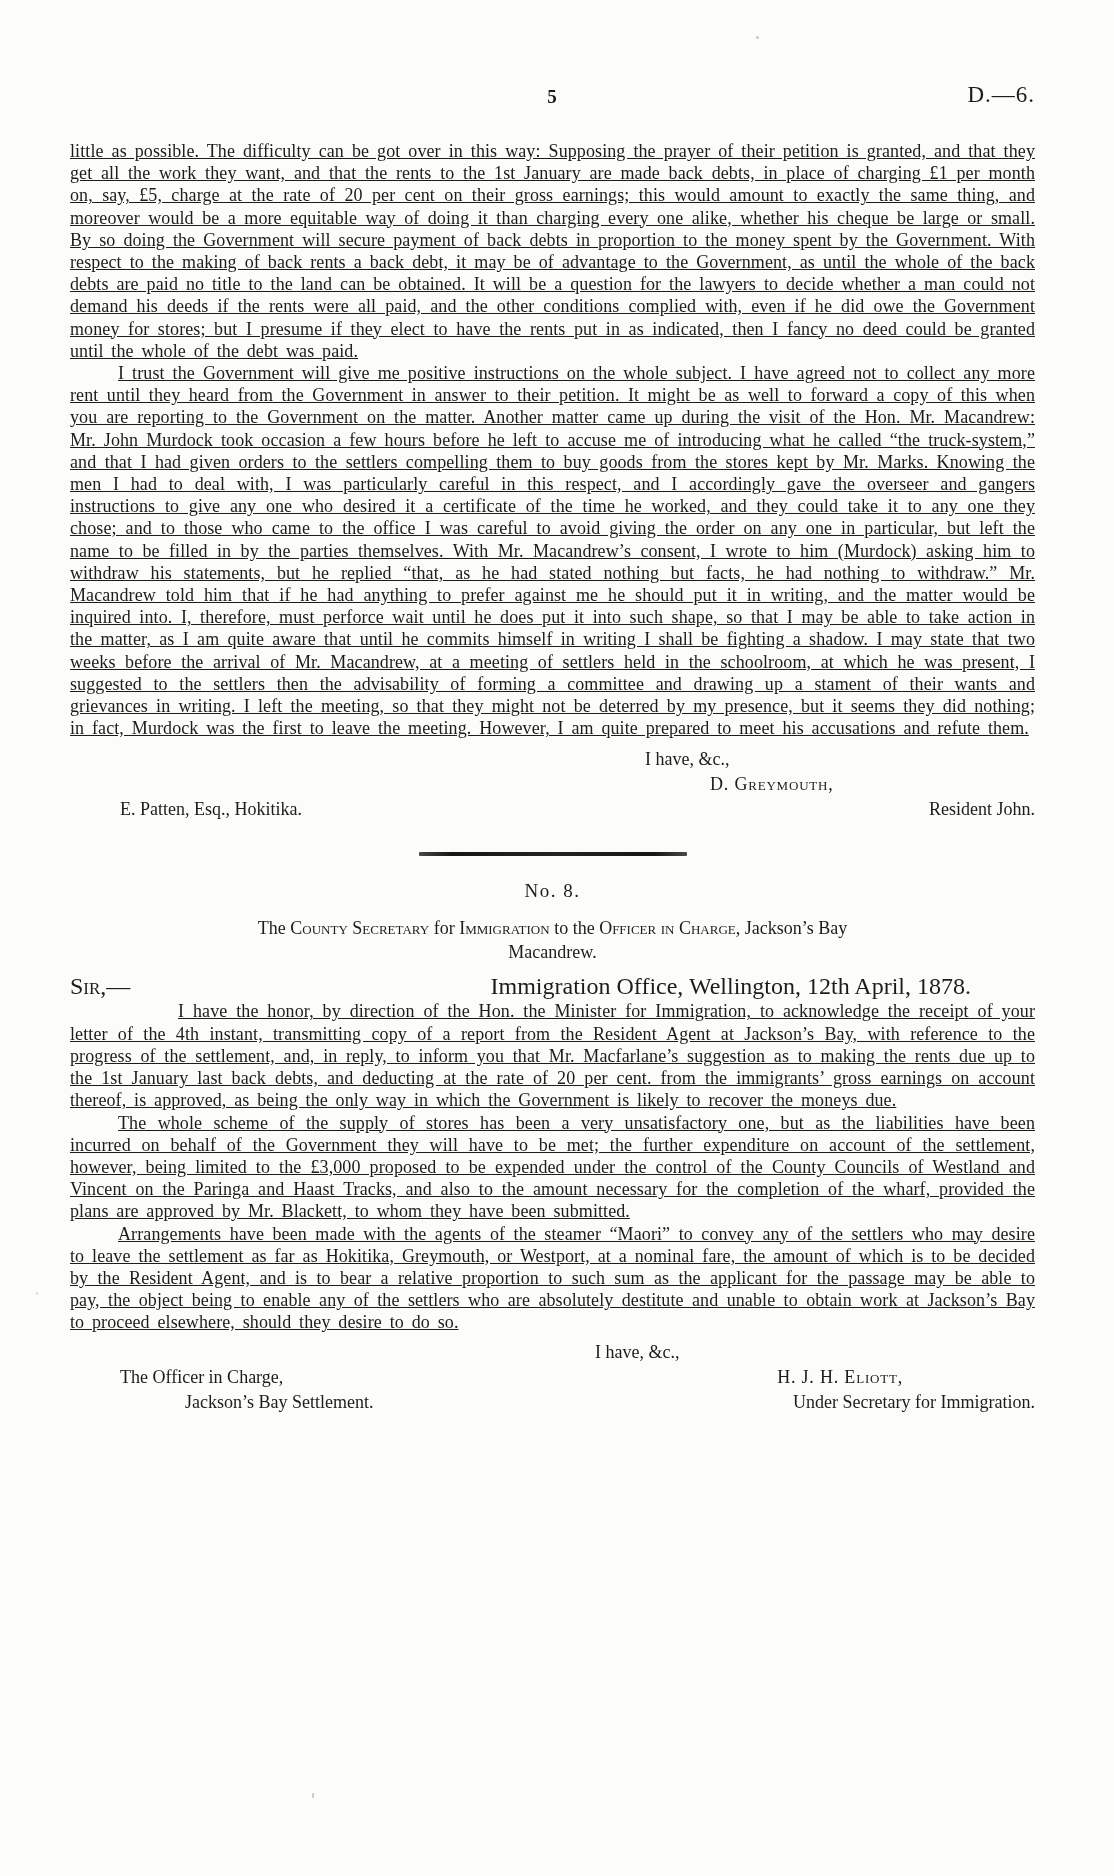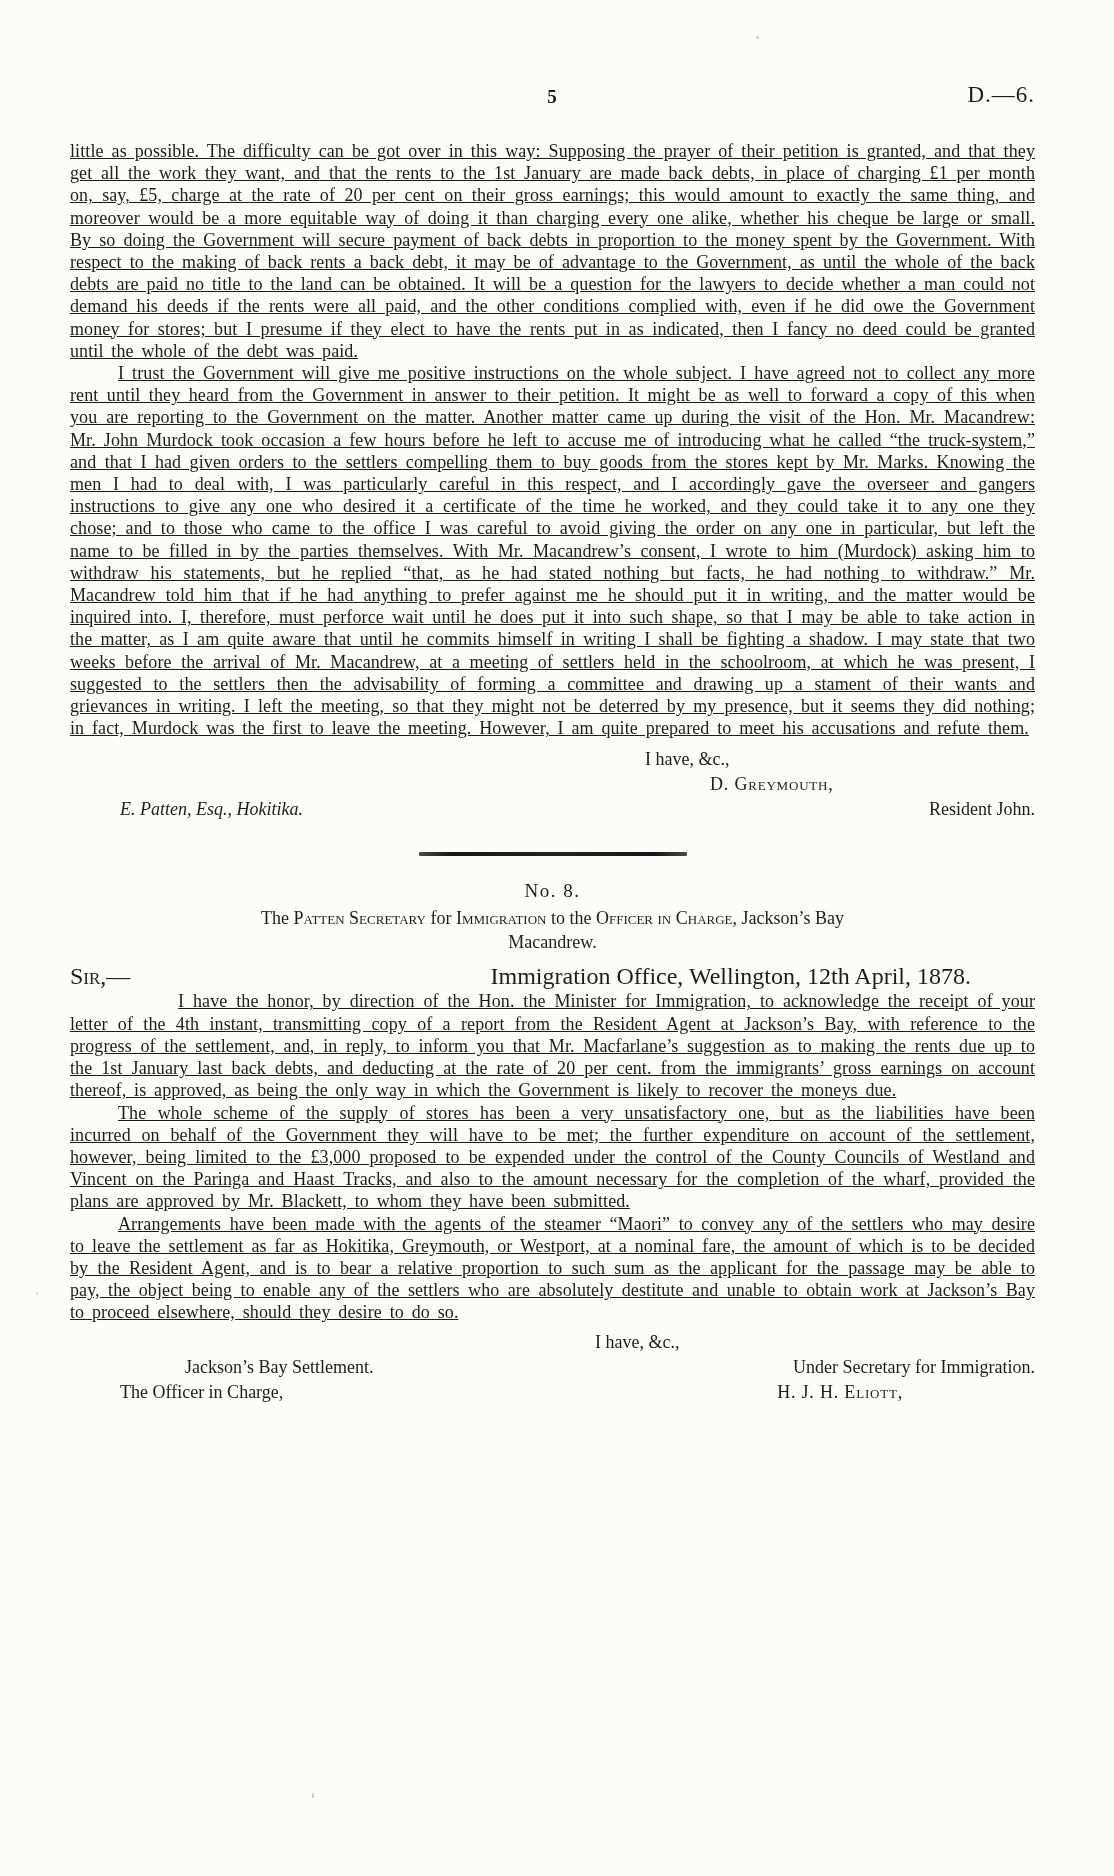--- a/index.html
+++ b/index.html
@@ -31,30 +31,30 @@
     word-spacing: 3.2px; letter-spacing: 0.1px; text-decoration: underline;
   }
   .indent-sm { text-indent: 48px; }
   .indent-lg { text-indent: 108px; }
   .sc { font-variant: small-caps; }
   
   .closing-line { font-size: 18px; line-height: 25px; }
   .val-1 { margin-left: 575px; margin-top: 8px; }
   .sig-1 { margin-left: 640px; letter-spacing: 0.8px; }
   .sig-row { display: flex; font-size: 18px; line-height: 25px; }
-  .addr-1 { padding-left: 50px; font-style: italic; }
+  .addr-1 { padding-left: 50px; }
   .flush-right { margin-left: auto; }
   
   .divider {
     width: 268px; height: 4px; margin: 30px auto 24px auto;
     background: linear-gradient(to right, #4a4a48, #161616 12%, #242422 50%, #161616 88%, #4a4a48);
     border-radius: 1px;
   }
   
-  .letter-number { text-align: center; font-size: 19px; letter-spacing: 1.5px; margin: 6px 0 4px 0; }
+  .letter-number { text-align: center; font-size: 19px; letter-spacing: 1.5px; margin: 6px 0 14px 0; }
   .letter-heading { text-align: center; font-size: 18px; line-height: 24px; margin-bottom: 10px; }
   .salutation-row { display: flex; align-items: flex-start; font-size: 24px; line-height: 24px; margin-bottom: 2px; }
   .dateline { margin-left: auto; margin-right: 64px; }
   .val-2 { margin-left: 525px; margin-top: 6px; }
   .addr-2a { padding-left: 50px; }
   .sig-2 { margin-right: 132px; letter-spacing: 0.8px; }
   .addr-2b { padding-left: 115px; }
   
   .speck { position: absolute; background: #9a9a96; border-radius: 50%; }
   .speck-1 { width: 3px; height: 3px; left: 756px; top: 36px; opacity: .55; }
@@ -82,40 +82,40 @@
       <span class="flush-right">Resident John.</span>
     </div>
   </section>
 
   <div class="divider"></div>
 
   <section>
     <div class="letter-number">No. 8.</div>
 
     <div class="letter-heading">
-      <span><span>The </span><span class="sc">Patten Secretary</span><span> for </span><span class="sc">Immigration</span><span> to the </span><span class="sc">Officer in Charge</span><span>, Jackson’s Bay</span></span><br>
+      <span><span>The </span><span class="sc">County Secretary</span><span> for </span><span class="sc">Immigration</span><span> to the </span><span class="sc">Officer in Charge</span><span>, Jackson’s Bay</span></span><br>
       <span>Macandrew.</span>
     </div>
 
     <div class="salutation-row">
       <span class="sc">Sir,—</span>
       <span class="dateline">Immigration Office, Wellington, 12th April, 1878.</span>
     </div>
 
     <p class="body-text indent-lg">I have the honor, by direction of the Hon. the Minister for Immigration, to acknowledge the receipt of your letter of the 4th instant, transmitting copy of a report from the Resident Agent at Jackson’s Bay, with reference to the progress of the settlement, and, in reply, to inform you that Mr. Macfarlane’s suggestion as to making the rents due up to the 1st January last back debts, and deducting at the rate of 20 per cent. from the immigrants’ gross earnings on account thereof, is approved, as being the only way in which the Government is likely to recover the moneys due.</p>
     <p class="body-text indent-sm">The whole scheme of the supply of stores has been a very unsatisfactory one, but as the liabilities have been incurred on behalf of the Government they will have to be met;  the further expenditure on account of the settlement, however, being limited to the £3,000 proposed to be expended under the control of the County Councils of Westland and Vincent on the Paringa and Haast Tracks, and also to the amount necessary for the completion of the wharf, provided the plans are approved by Mr. Blackett, to whom they have been submitted.</p>
     <p class="body-text indent-sm">Arrangements have been made with the agents of the steamer “Maori” to convey any of the settlers who may desire to leave the settlement as far as Hokitika, Greymouth, or Westport, at a nominal fare, the amount of which is to be decided by the Resident Agent, and is to bear a relative proportion to such sum as the applicant for the passage may be able to pay, the object being to enable any of the settlers who are absolutely destitute and unable to obtain work at Jackson’s Bay to proceed elsewhere, should they desire to do so.</p>
 
     <div class="closing-line val-2">I have, &amp;c.,</div>
     <div class="sig-row">
+      <span class="addr-2a">The Officer in Charge,</span>
+      <span class="flush-right sig-2 sc">H. J. H. Eliott,</span>
+    </div>
+    <div class="sig-row">
       <span class="addr-2b">Jackson’s Bay Settlement.</span>
       <span class="flush-right">Under Secretary for Immigration.</span>
-    </div>
-    <div class="sig-row">
-      <span class="addr-2a">The Officer in Charge,</span>
-      <span class="flush-right sig-2 sc">H. J. H. Eliott,</span>
     </div>
   </section>
 
   <div class="speck speck-1"></div>
   <div class="speck speck-2"></div>
   <div class="speck speck-3"></div>
 </div>
 
 </body></html>

